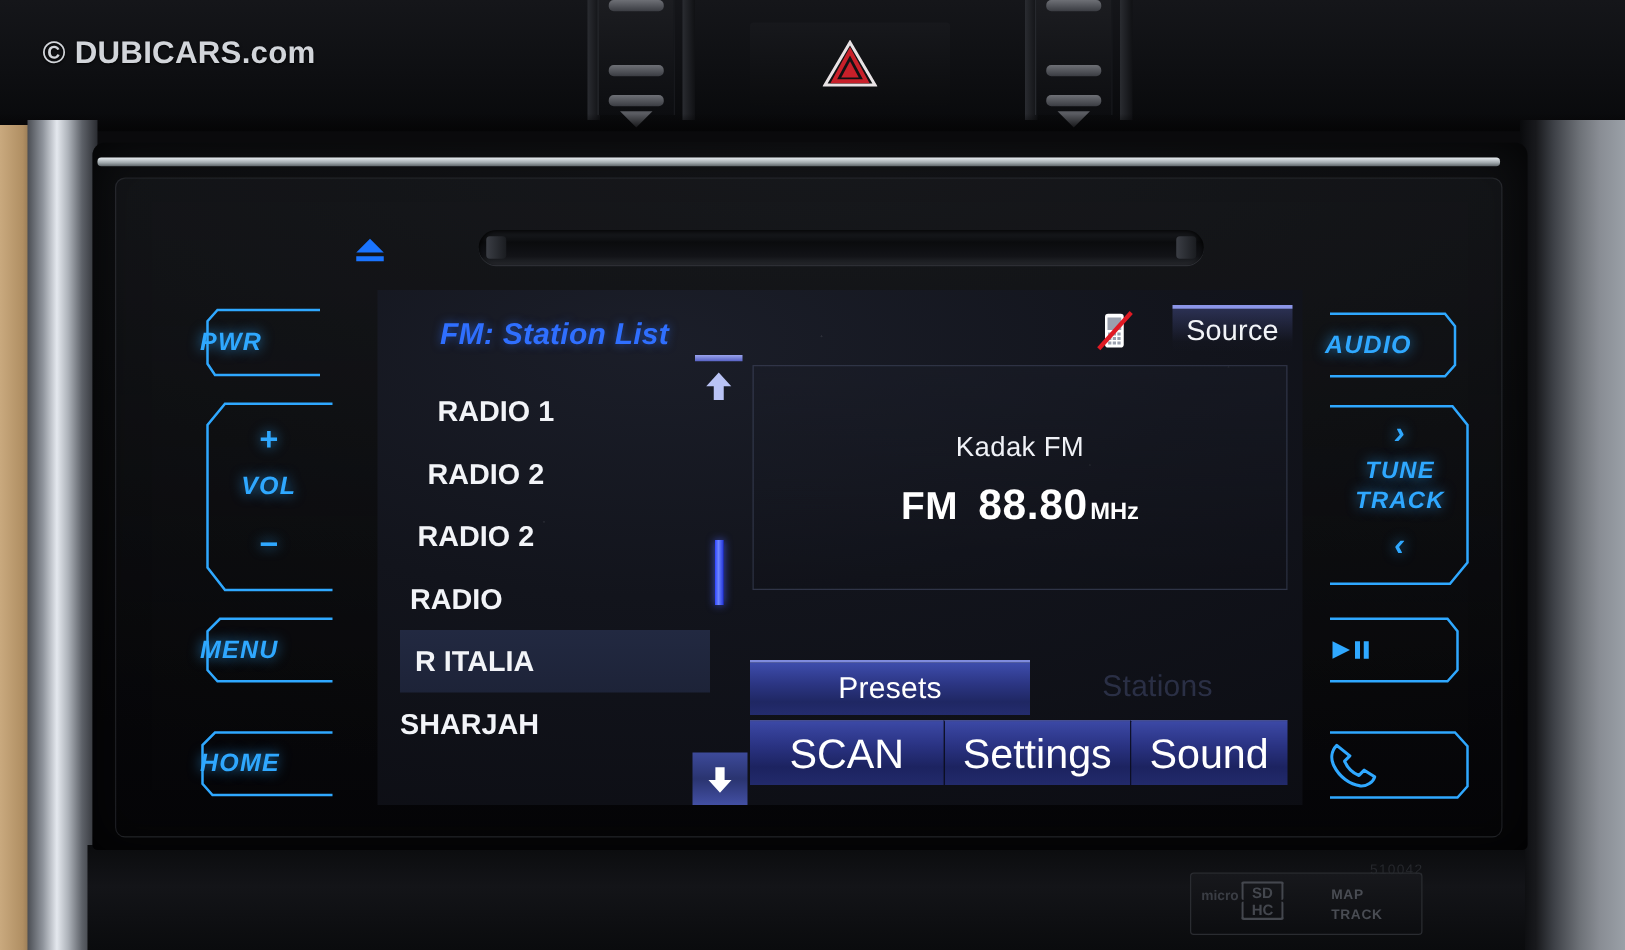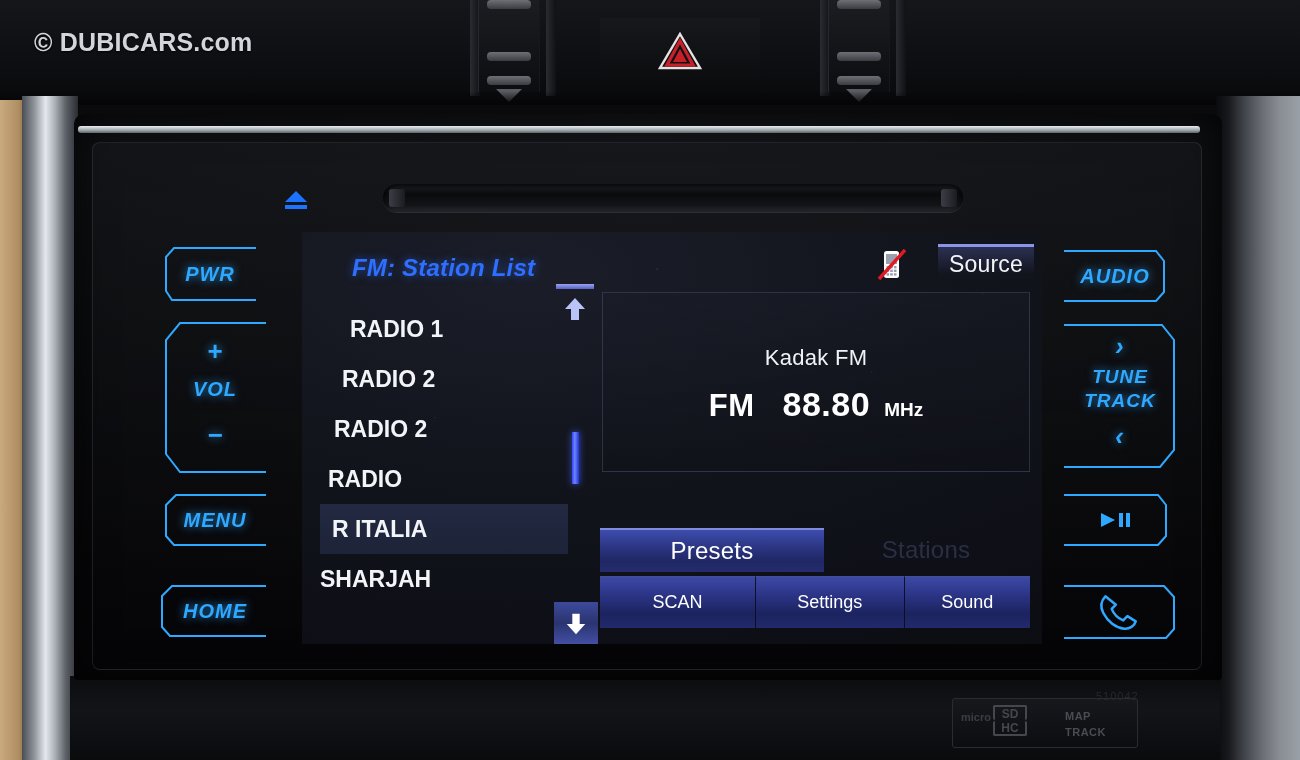--- a/index.html
+++ b/index.html
@@ -211,21 +211,21 @@
     position:absolute; left:300px; top:60px; width:428px; height:180px;
     border:1px solid rgba(110,120,160,.30);
     background:linear-gradient(180deg, rgba(26,29,40,.45), rgba(12,13,19,.25));
   }
   .np-name{
     position:absolute; left:0; right:0; top:52px; text-align:center;
     color:#f0f2f7; font-size:22px; letter-spacing:.3px;
   }
   .np-freq{
     position:absolute; left:0; right:0; top:92px;
-    display:flex; align-items:baseline; justify-content:center; gap:28px;
+    display:flex; align-items:baseline; justify-content:center; gap:16px;
     color:#ffffff;
   }
   .np-band{ font-size:31px; font-weight:bold; letter-spacing:.5px; }
   .np-val{ font-size:34px; font-weight:bold; letter-spacing:.5px; }
   .np-unit{ font-size:19px; font-weight:bold; margin-left:-14px; }
 
   
   .tabs{
     position:absolute; left:298px; top:296px; width:430px; height:44px;
   }
@@ -244,36 +244,36 @@
     color:#2a2f45;
   }
 
   
   .bottombar{
     position:absolute; left:298px; top:344px; width:430px; height:52px;
     display:flex;
   }
   .bbtn{
     flex:1; display:flex; align-items:center; justify-content:center;
-    color:#ffffff; font-size:18px;
+    color:#ffffff; font-size:33px;
     background:linear-gradient(180deg,#3c49a6 0%,#2a3383 38%,#1c2360 72%,#222a6b 100%);
     border-left:1px solid rgba(10,12,30,.9);
     border-top:1px solid rgba(140,150,220,.35);
   }
   .bbtn:first-child{ border-left:none; }
   .bbtn.scan{ flex:1.05; }
   .bbtn.sound{ flex:.85; }
 
   
   .pbtn{
     position:absolute;
     color:#2fa8ff;
     font-size:20px; font-weight:bold; font-style:italic;
     letter-spacing:1px;
-    display:flex; align-items:center; justify-content:center;
+    display:flex; align-items:center; justify-content:flex-start;
     text-shadow:0 0 10px rgba(47,168,255,.75);
   }
   .pbtn .bracket{
     position:absolute; inset:0; pointer-events:none;
   }
 
   .lb{ left:160px; }
   .rb{ left:1060px; }
 
   .vol-plus,.vol-minus{

